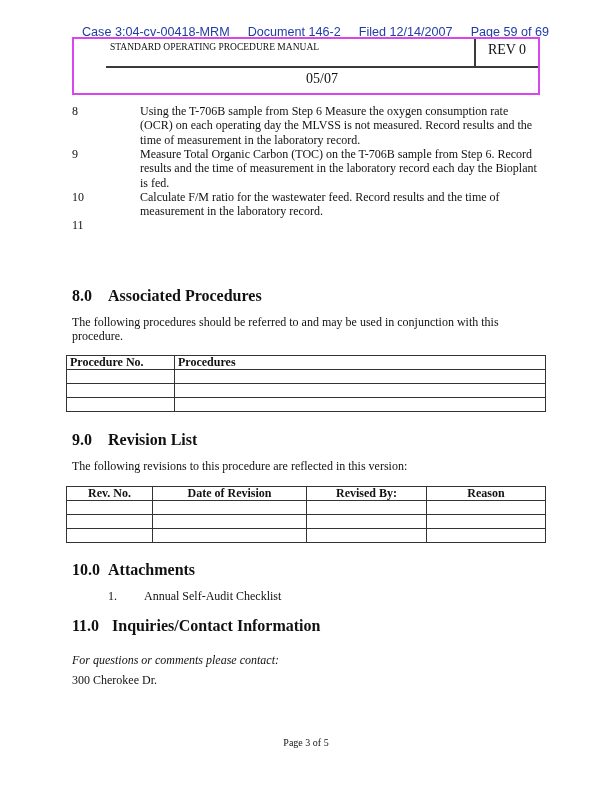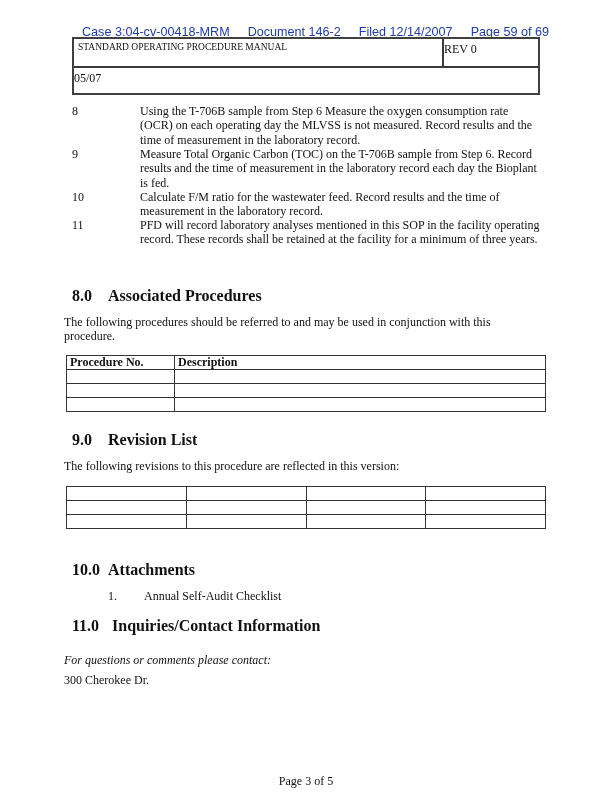--- a/index.html
+++ b/index.html
@@ -3,44 +3,44 @@
 <meta charset="utf-8">
 <style>
   html, body { margin: 0; padding: 0; background: #ffffff; }
   body { width: 612px; height: 792px; position: relative; overflow: hidden;
          font-family: "Liberation Serif", serif; color: #111; }
   .abs { position: absolute; }
   .stamp { top: 25px; left: 82px; font-family: "Liberation Sans", sans-serif;
            font-size: 12.6px; color: #1f3da8; white-space: pre; }
   .stamp span { margin-right: 18px; }
 
-  .hdr { position: absolute; left: 72px; width: 468px; border: 2px solid #404040; box-sizing: border-box; }
+  .hdr { position: absolute; left: 72px; width: 468px; border: 2px solid #d946ef; box-sizing: border-box; padding-left: 32px; }
   .hdr-row { display: flex; height: 27px; box-sizing: border-box; }
   .hdr-row + .hdr-row { border-top: 2px solid #3a3a3a; }
   .hdr-left { width: 370px; border-right: 2px solid #3a3a3a; box-sizing: border-box;
               font-size: 9.5px; padding: 3px 0 0 4px; }
-  .hdr-right { flex: 1; text-align: left; font-size: 12px; padding-top: 3px; }
+  .hdr-right { flex: 1; text-align: center; font-size: 14px; padding-top: 3px; }
   .u { text-decoration: underline; }
 
   .step { position: absolute; left: 72px; width: 480px; font-size: 12px; line-height: 14.3px; }
   .step .num { position: absolute; left: 0; top: 0; }
   .step .txt { margin-left: 68px; width: 400px; }
 
   .section { position: absolute; left: 72px; font-size: 16px; font-weight: bold; }
   .section .snum { display: inline-block; width: 36px; }
-  .para { position: absolute; left: 64px; width: 440px; font-size: 12px; line-height: 14.3px; }
+  .para { position: absolute; left: 72px; width: 440px; font-size: 12px; line-height: 14.3px; }
 
   table.grid { position: absolute; left: 66px; width: 480px; border-collapse: collapse; font-size: 12px; }
   table.grid td, table.grid th { border: 1.5px solid #333; height: 13px; padding: 0 3px; line-height: 13px; }
   table.grid th { font-weight: bold; margin-left: 12px; }
   .proc th { text-align: left; }
   .rev th { text-align: center; }
 
   .italic { font-style: italic; margin-top: 8px; }
-  .footer { position: absolute; top: 774px; left: 0; width: 612px; text-align: center; font-size: 12px; }
+  .footer { position: absolute; top: 737px; left: 0; width: 612px; text-align: center; font-size: 10px; }
 </style>
 </head>
 <body>
 
 <div class="abs stamp"><span>Case 3:04-cv-00418-MRM</span><span>Document 146-2</span><span>Filed 12/14/2007</span><span>Page 59 of 69</span></div>
 
 <div class="hdr" style="top:37px;">
   <div class="hdr-row">
     <div class="hdr-left">STANDARD OPERATING PROCEDURE MANUAL</div>
     <div class="hdr-right">REV 0</div>
@@ -57,31 +57,30 @@
 <div class="step" style="top:147px;">
     <span class="num">9</span>
     <div class="txt">Measure Total Organic Carbon (TOC) on the T-706B sample from Step 6. Record results and the time of measurement in the laboratory record each day the Bioplant is fed.</div>
   </div>
 <div class="step" style="top:190px;">
     <span class="num">10</span>
     <div class="txt">Calculate F/M ratio for the wastewater feed.  Record results and the time of measurement in the laboratory record.</div>
   </div>
 <div class="step" style="top:218px;">
     <span class="num">11</span>
-    <div class="txt">PFD will record laboratory analyses mentioned in this SOP in the facility operating record.  These records shall be retained at the facility for a minimum of three years.</div>
   </div>
 
 <div class="section" style="top:287px;"><span class="snum">8.0</span><span>Associated Procedures</span></div>
 <div class="para" style="top:315px;">The following procedures should be referred to and may be used in conjunction with this procedure.</div>
 
 <table class="grid proc" style="top:355px;">
   <tbody>
       <tr>
     <th style="width:101px;">Procedure No.</th>
-    <th>Description</th>
+    <th>Procedures</th>
   </tr>
   <tr>
         <td></td>
         <td></td>
       </tr>
   <tr>
         <td></td>
         <td></td>
       </tr>
   <tr>
@@ -89,20 +88,26 @@
         <td></td>
       </tr>
 </tbody>
   </table>
 
 <div class="section" style="top:431px;"><span class="snum">9.0</span><span>Revision List</span></div>
 <div class="para" style="top:459px;">The following revisions to this procedure are reflected in this version:</div>
 
 <table class="grid rev" style="top:486px;">
   <tbody>
+      <tr>
+    <th style="width:79px;">Rev. No.</th>
+    <th style="width:147px;">Date of Revision</th>
+    <th style="width:113px;">Revised By:</th>
+    <th>Reason</th>
+  </tr>
   <tr>
         <td></td>
         <td></td>
         <td></td>
         <td></td>
       </tr>
   <tr>
         <td></td>
         <td></td>
         <td></td>

